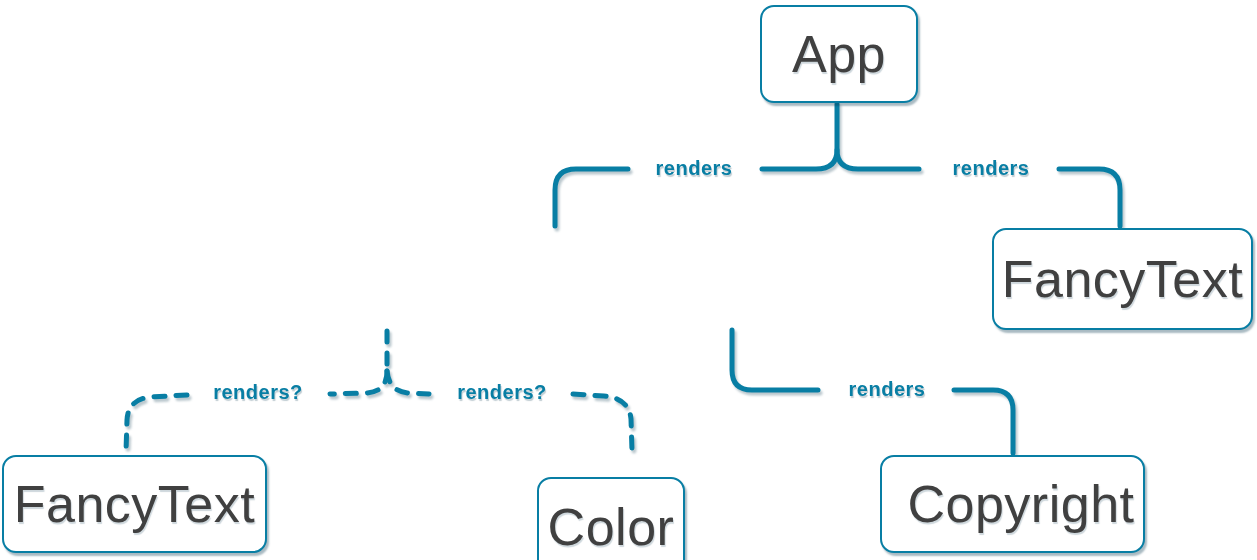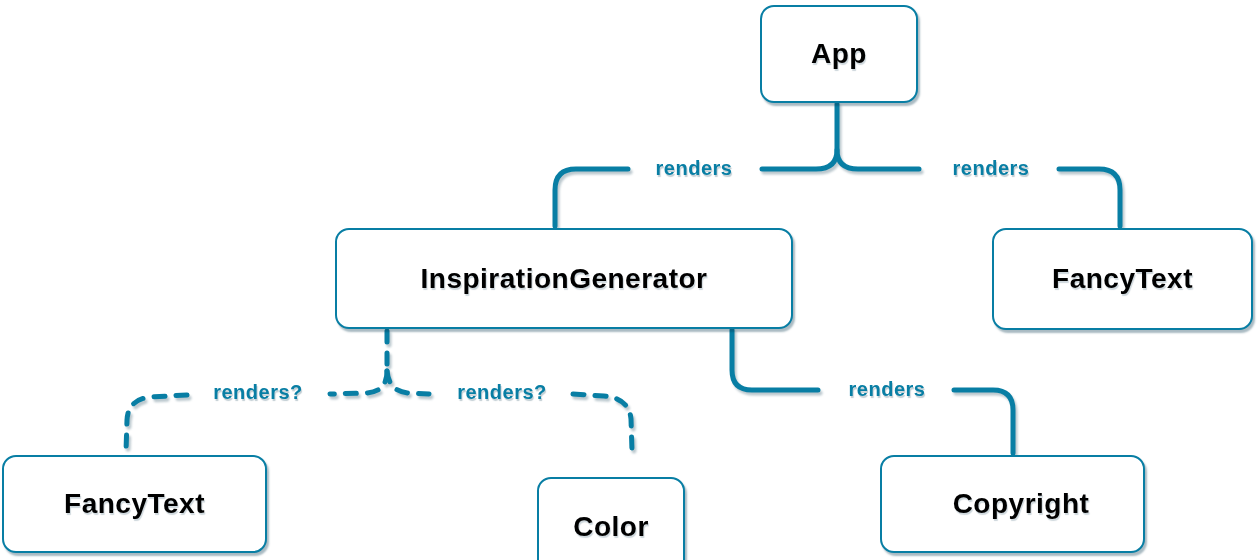--- a/index.html
+++ b/index.html
@@ -25,23 +25,23 @@
     box-sizing: border-box;
     background: #ffffff;
     border: 2.5px solid #087ea4;
     border-radius: 14px;
     box-shadow: 2px 3px 2px rgba(9, 57, 80, 0.35);
     display: flex;
     align-items: center;
     justify-content: center;
   }
   .node span {
-    color: #000000;
-    font-size: 28px;
-    font-weight: 700;
+    color: #404040;
+    font-size: 52px;
+    font-weight: 400;
     letter-spacing: 0.5px;
     text-shadow: 1px 2px 1px rgba(9, 57, 80, 0.2);
     white-space: nowrap;
   }
   .edge-label {
     position: absolute;
     transform: translate(-50%, -50%);
     color: #087ea4;
     font-size: 20px;
     font-weight: 700;
@@ -76,23 +76,20 @@
 
       <path d="M387,371 Q389,392 409,393 L429,394"></path>
       <path d="M573,394 L604,396 Q629,398 631,419 L632,451"></path>
     </g>
   </svg>
 
   <div class="node" style="left:760px; top:5px; width:158px; height:98px;">
     <span>App</span>
   </div>
 
-  <div class="node" style="left:335px; top:228px; width:458px; height:101px;">
-    <span>InspirationGenerator</span>
-  </div>
 
   <div class="node" style="left:992px; top:228px; width:261px; height:102px;">
     <span>FancyText</span>
   </div>
 
   <div class="node" style="left:2px; top:455px; width:265px; height:98px;">
     <span>FancyText</span>
   </div>
 
   <div class="node" style="left:537px; top:477px; width:148px; height:100px;">

